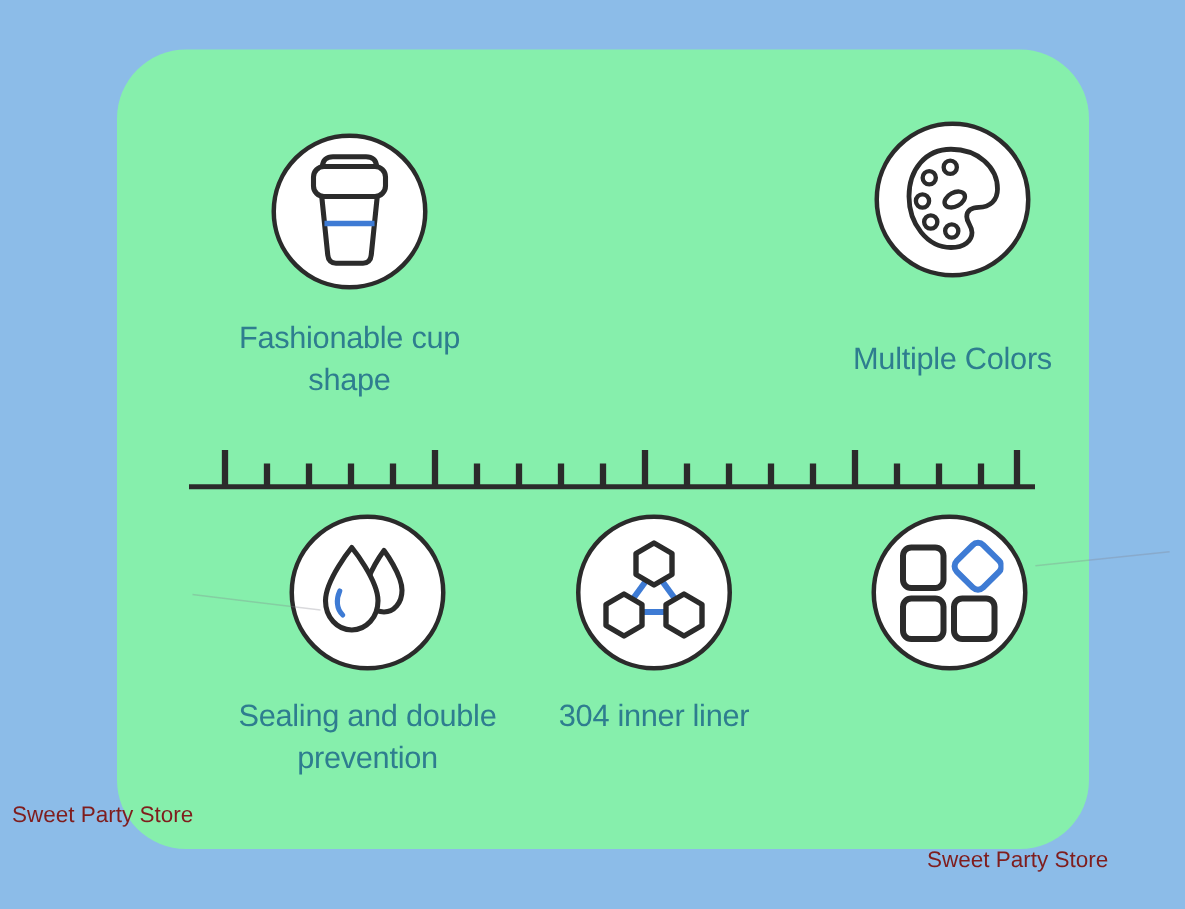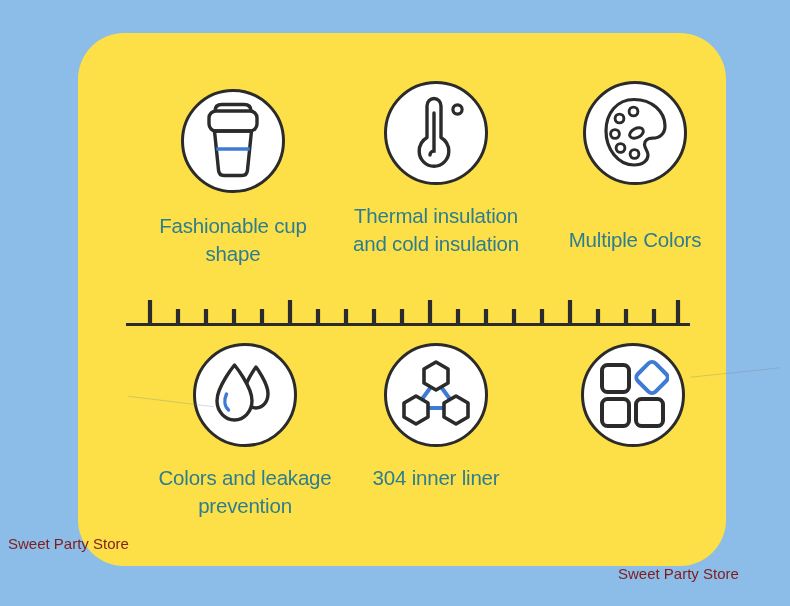--- a/index.html
+++ b/index.html
@@ -12,21 +12,21 @@
     position: relative;
     overflow: hidden;
   }
 
   #card {
     position: absolute;
     left: 78px;
     top: 33px;
     width: 648px;
     height: 533px;
-    background: #fde047;
+    background: #86efac;
     border-radius: 46px;
   }
 
   .feature-grid {
     position: absolute;
     left: 0;
     top: 0;
     width: 100%;
     height: 100%;
   }
@@ -113,33 +113,20 @@
           <rect x="13" y="10" width="48" height="20" rx="7" stroke="#2b2b2b" stroke-width="3.4" fill="none"></rect>
           <path d="M19 10 C19 5.5 22 3.5 26 3.5 L48 3.5 C52 3.5 55 5.5 55 10" stroke="#2b2b2b" stroke-width="3.4" fill="none"></path>
           <path d="M18.5 30 L22.5 69 C22.8 72.6 25 74.5 28 74.5 L46 74.5 C49 74.5 51.2 72.6 51.5 69 L55.5 30 Z" stroke="#2b2b2b" stroke-width="3.4" fill="none" stroke-linejoin="round"></path>
           <line x1="20.3" y1="48" x2="53.7" y2="48" stroke="#3E7BD4" stroke-width="3.6"></line>
         </svg>
       </div>
       <div class="feature-label">Fashionable cup
 shape</div>
     </div>
 
-    <div class="feature" id="feat-1">
-      <div class="icon-circle">
-        <svg width="72" height="80" viewBox="0 0 72 80" fill="none">
-          <path d="M27 44.5 L27 13 C27 8.6 30.1 5.5 34 5.5 C37.9 5.5 41 8.6 41 13 L41 44.5
-                   C45.8 47.4 48.8 52.5 48.8 58.3 C48.8 66.6 42.1 73.3 34 73.3
-                   C25.9 73.3 19.2 66.6 19.2 58.3 C19.2 52.5 22.2 47.4 27 44.5 Z" stroke="#2b2b2b" stroke-width="3.4" fill="none" stroke-linejoin="round"></path>
-          <path d="M34 20 L34 58 C31.8 58 30 59.8 30 62" stroke="#2b2b2b" stroke-width="3.4" fill="none" stroke-linecap="round"></path>
-          <circle cx="57.5" cy="16.5" r="4.6" stroke="#2b2b2b" stroke-width="3.2" fill="none"></circle>
-        </svg>
-      </div>
-      <div class="feature-label">Thermal insulation
-and cold insulation</div>
-    </div>
 
     <div class="feature" id="feat-2">
       <div class="icon-circle">
         <svg width="80" height="80" viewBox="0 0 80 80" fill="none">
           <path d="M39 6.5 C22 6.5 11 20 11 38 C11 56 23 72 39 72
                    C48 72 53 67.5 53 62 C53 57.5 49.5 55.5 49.5 51.5
                    C49.5 47.5 52.8 45.2 57.5 45.2 C65 45.2 70 40.5 70 33
                    C70 18.5 57 6.5 39 6.5 Z" stroke="#2b2b2b" stroke-width="3.2" fill="none" stroke-linejoin="round"></path>
           <circle cx="38.5" cy="18.5" r="4.4" stroke="#2b2b2b" stroke-width="2.9" fill="none"></circle>
           <circle cx="24.5" cy="25.5" r="4.4" stroke="#2b2b2b" stroke-width="2.9" fill="none"></circle>
@@ -153,21 +140,21 @@
     </div>
 
     <div class="feature" id="feat-3">
       <div class="icon-circle">
         <svg width="80" height="76" viewBox="0 0 80 76" fill="none">
           <path d="M51 10 C51 10 63 26 63 36.5 C63 45 57.6 51 51 51 C44.4 51 39 45 39 36.5 C39 26 51 10 51 10 Z" stroke="#2b2b2b" stroke-width="3.4" fill="#fff" stroke-linejoin="round"></path>
           <path d="M29.5 8 C29.5 8 47 29.5 47 43.5 C47 54.5 39.2 63 29.5 63 C19.8 63 12 54.5 12 43.5 C12 29.5 29.5 8 29.5 8 Z" stroke="#2b2b2b" stroke-width="3.4" fill="#fff" stroke-linejoin="round"></path>
           <path d="M21.5 37 C19 42.5 19.2 49 23.5 53" stroke="#3E7BD4" stroke-width="3.4" fill="none" stroke-linecap="round"></path>
         </svg>
       </div>
-      <div class="feature-label">Colors and leakage
+      <div class="feature-label">Sealing and double
 prevention</div>
     </div>
 
     <div class="feature" id="feat-4">
       <div class="icon-circle">
         <svg width="78" height="74" viewBox="0 0 78 74" fill="none">
           <line x1="39" y1="22" x2="20" y2="48" stroke="#3E7BD4" stroke-width="4"></line>
           <line x1="39" y1="22" x2="58" y2="48" stroke="#3E7BD4" stroke-width="4"></line>
           <line x1="20" y1="50" x2="58" y2="50" stroke="#3E7BD4" stroke-width="4"></line>
           <polygon points="39,4 51,11 51,25 39,32 27,25 27,11" stroke="#2b2b2b" stroke-width="3.6" fill="#fff" stroke-linejoin="round"></polygon>

